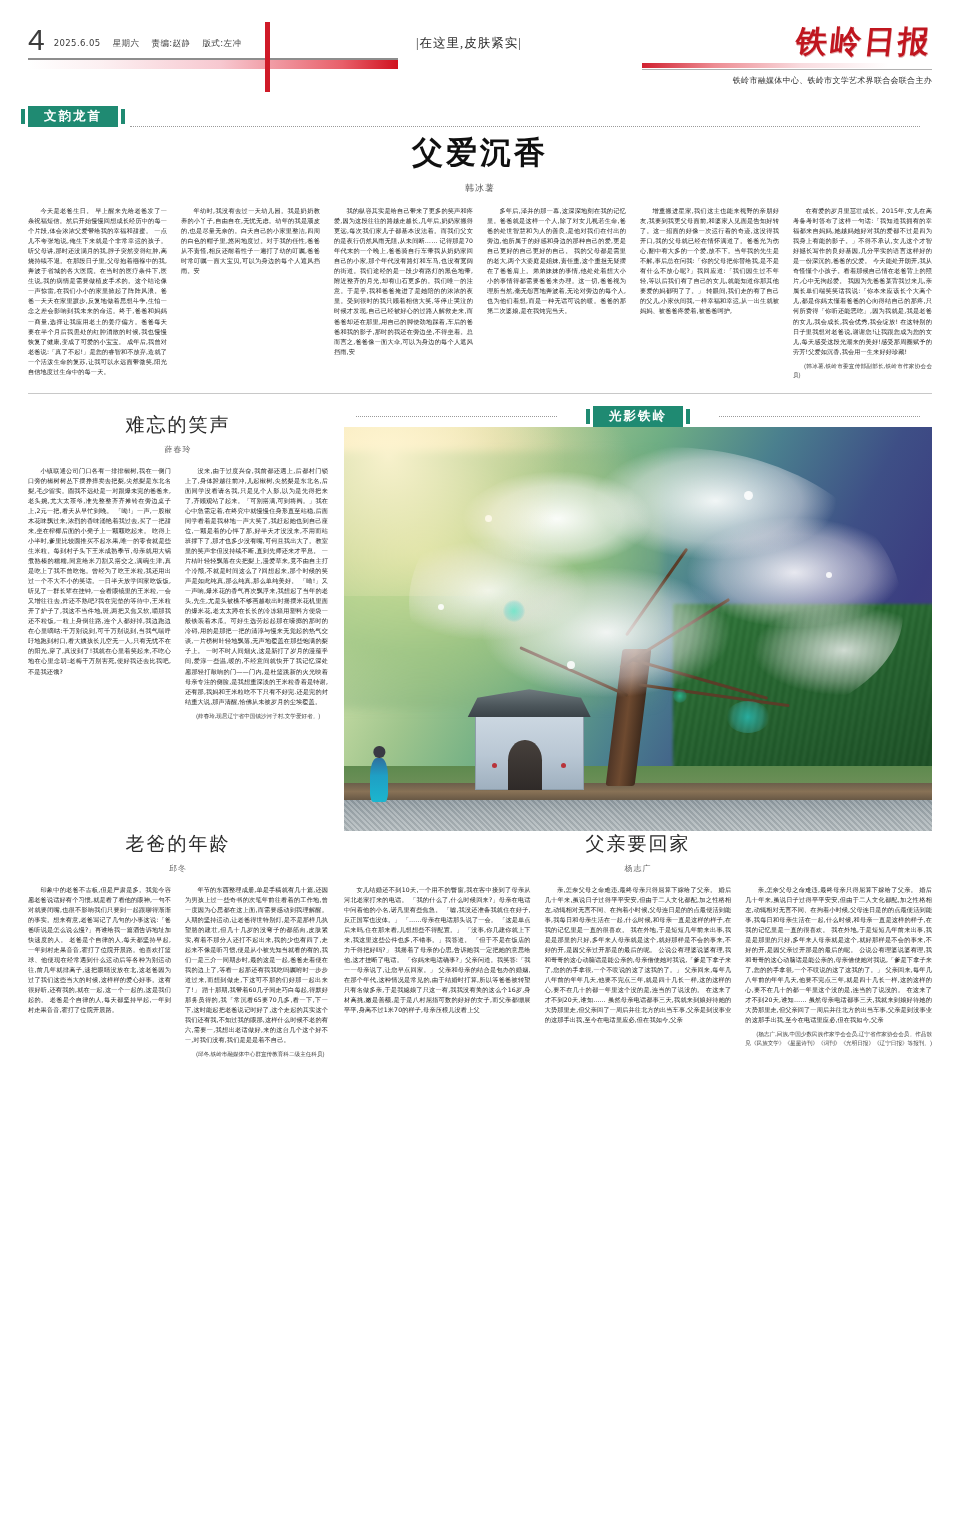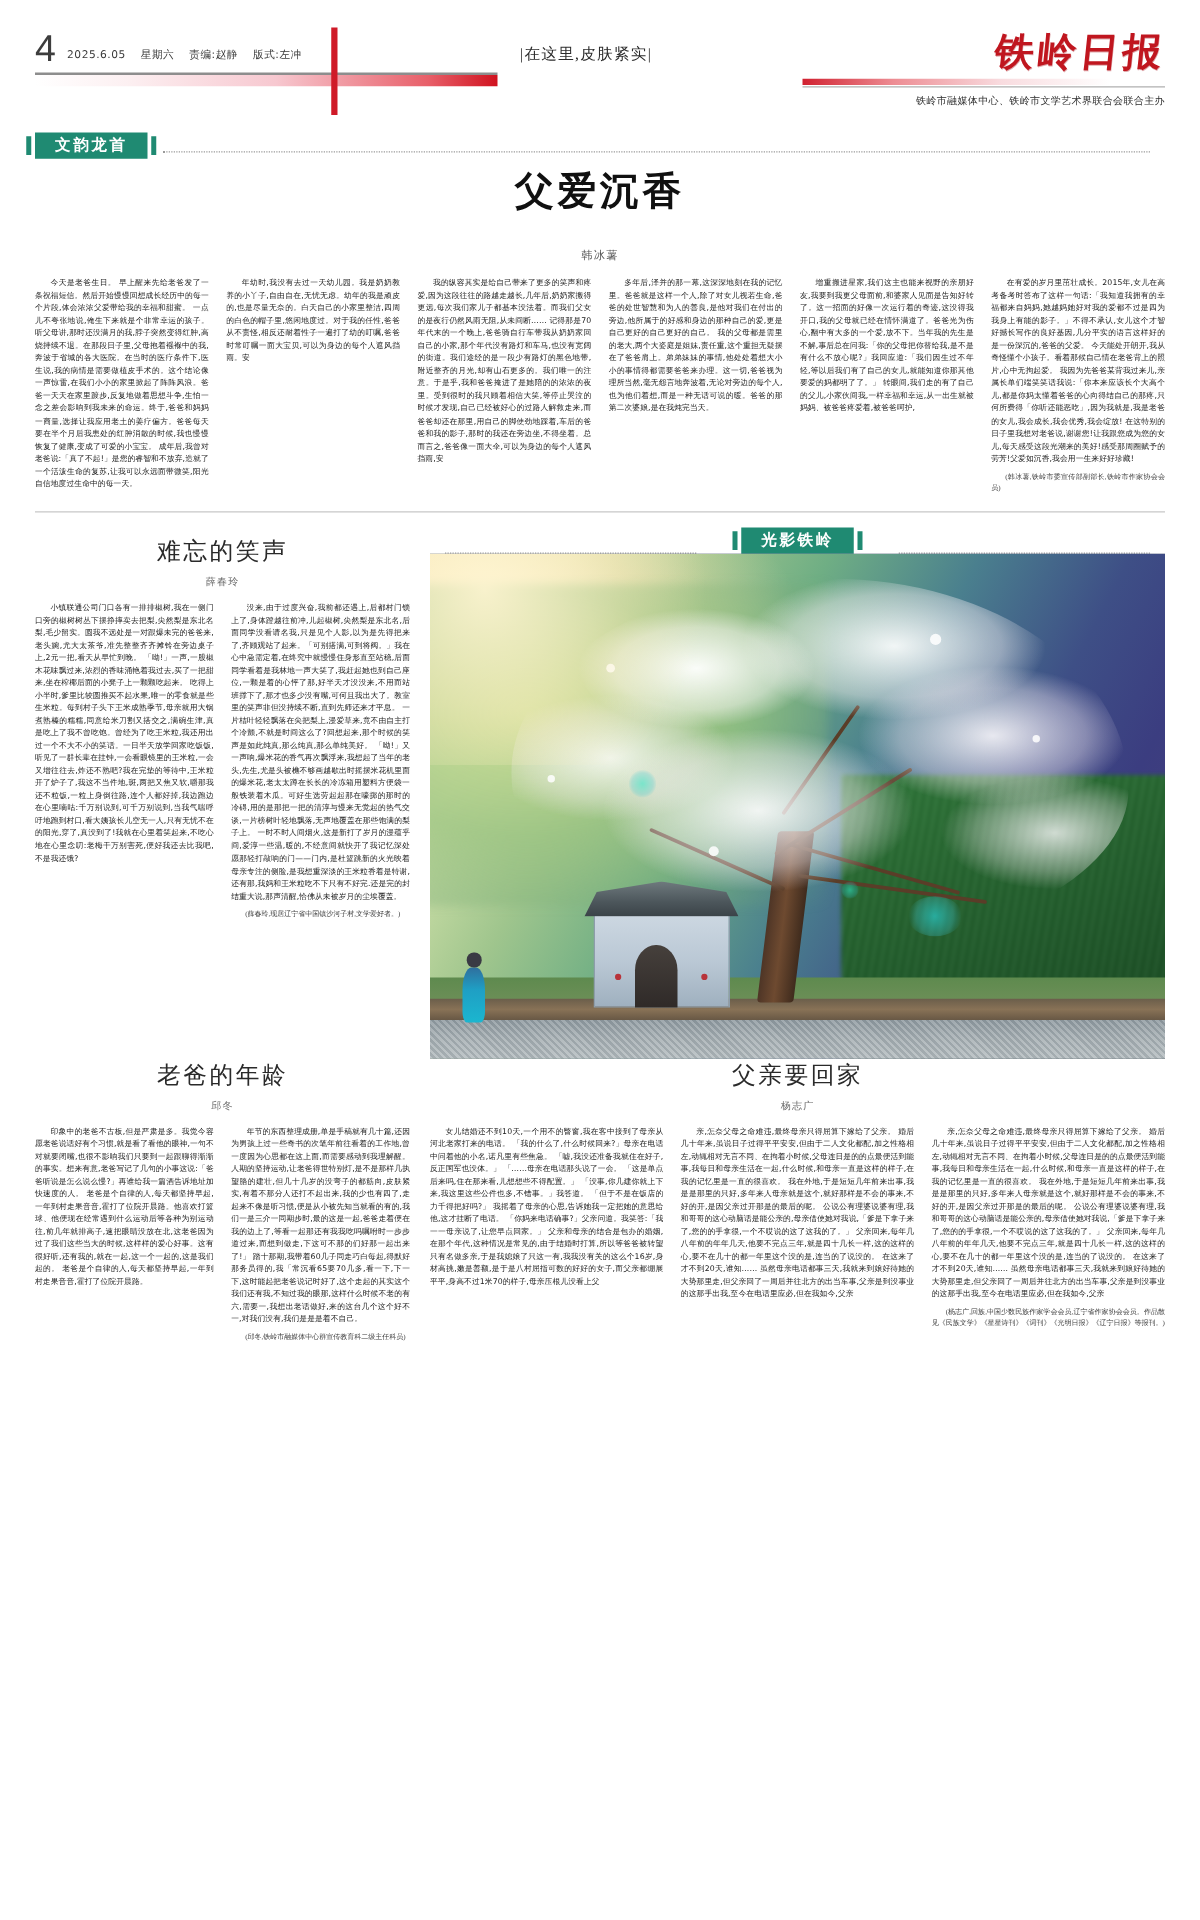--- a/index.html
+++ b/index.html
@@ -65,28 +65,28 @@
     background: #1f8a72; color: #fff; font-weight: 700;
     font-size: 12.5px; letter-spacing: 2px; height: 21px; padding: 0 16px;
     font-family: "Liberation Sans", sans-serif; position: relative;
   }
   .badge::before, .badge::after {
     content: ""; position: absolute; top: 3px; width: 4px; height: 15px; background: #1f8a72;
   }
   .badge::before { left: -7px; }
   .badge::after { right: -7px; }
   .badge-dots { flex: 1; border-bottom: 1px dotted #9a9a9a; height: 11px; margin: 0 12px; }
-  .badge-wrap { display: flex; align-items: center; width: 100%; }
+  .badge-wrap { display: flex; align-items: flex-end; width: 100%; }
 
   
   .h-main {
     text-align: center; font-family: "Liberation Sans", sans-serif; font-weight: 700;
     font-size: 31px; letter-spacing: 3px; color: #101010; 
   }
-  .byline { text-align: center; font-size: 9px; color: #555; margin-top: 24px; letter-spacing: 1px; }
+  .byline { text-align: center; font-size: 9px; color: #555; margin-top: 8px; letter-spacing: 1px; }
   .h-sec {
     text-align: center; font-family: "Liberation Sans", sans-serif; font-weight: 400;
     font-size: 19px; letter-spacing: 2px; color: #2a2a2a;
   }
   .byline-sm { text-align: center; font-size: 8px; color: #666; margin-top: 6px; letter-spacing: 1px; }
 
   
   .cols { display: flex; gap: 14px; margin-top: 11px; }
   .col { flex: 1; }
   .bt {
@@ -205,21 +205,21 @@
     position: absolute; left: -6%; top: -6%; width: 48%; height: 48%;
     background: radial-gradient(circle at 28% 28%, rgba(255,245,210,.9) 0%, rgba(255,238,195,.35) 45%, rgba(255,255,255,0) 72%);
     pointer-events: none;
   }
 
   .cap-row { display: flex; align-items: center; justify-content: center; margin-top: 11px; gap: 10px; }
   .cap-line { height: 1px; background: #2a2a2a; width: 60px; }
   .cap-tick { width: 5px; height: 14px; background: #1f8a72; }
   .cap-text { text-align: center; font-size: 7.5px; line-height: 1.55; color: #222; }
 
-  .badge-row-photo { display: flex; align-items: flex-end; width: 100%; margin-top: 4px; gap: 24px; }
+  .badge-row-photo { display: flex; align-items: flex-start; width: 100%; margin-top: 4px; gap: 24px; }
 
   
   .bottom { display: flex; gap: 16px; }
   .bot-left { width: 300px; }
   .bot-right { flex: 1; }
 </style>
 </head>
 <body>
 
 <div class="page">

